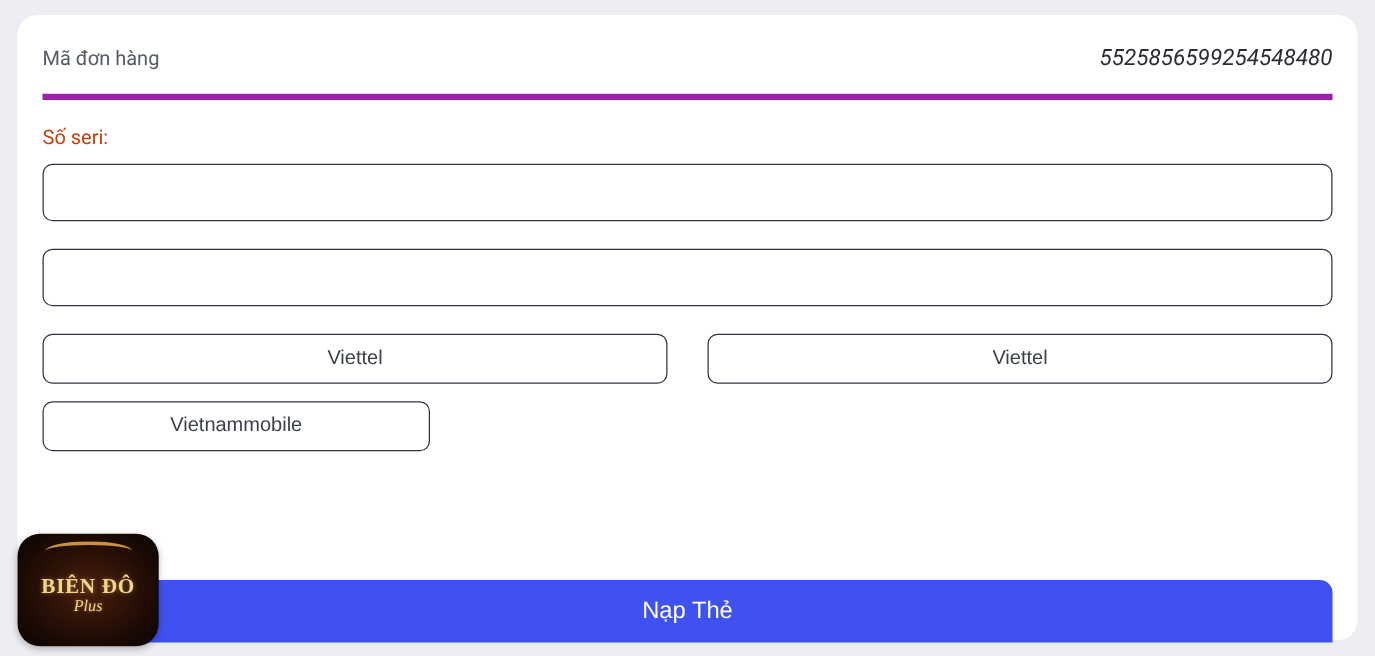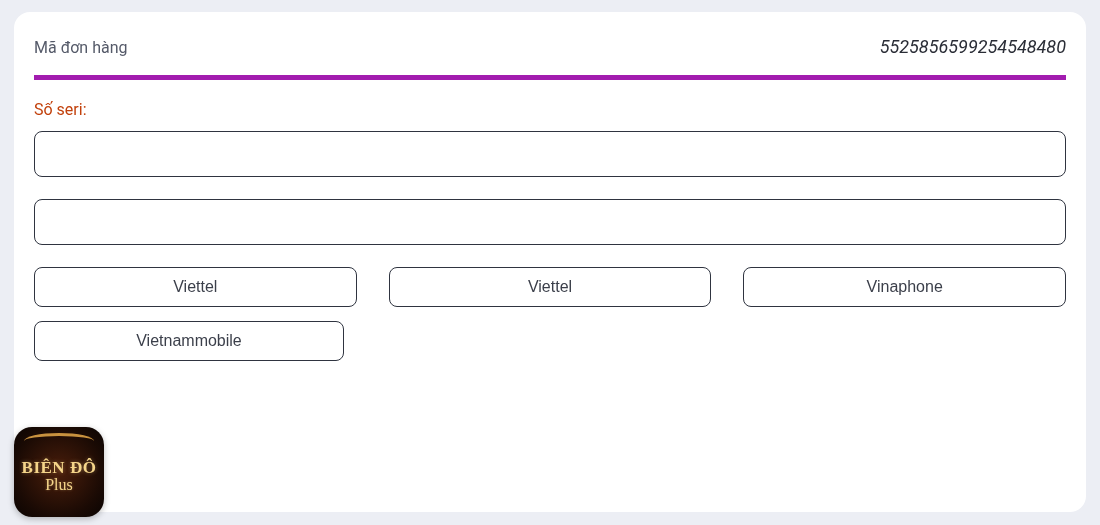--- a/index.html
+++ b/index.html
@@ -93,21 +93,21 @@
       font-size: 19px;
       cursor: pointer;
       display: flex;
       align-items: center;
       justify-content: center;
     }
     .logo-badge {
       position: absolute;
       left: 14px;
       bottom: 8px;
-      width: 90px;
+      width: 113px;
       height: 90px;
       border-radius: 18px;
       background: radial-gradient(ellipse at center, #4a1e0b 0%, #1a0a04 70%, #0a0402 100%);
       display: flex;
       flex-direction: column;
       align-items: center;
       justify-content: center;
       box-shadow: 0 2px 6px rgba(0,0,0,0.25);
       z-index: 10;
       overflow: hidden;
@@ -116,22 +116,23 @@
       color: #f5d58a;
       font-size: 17px;
       font-weight: 700;
       font-family: Georgia, 'Times New Roman', serif;
       letter-spacing: 0.5px;
       text-shadow: 0 0 4px rgba(245,213,138,0.4);
       margin-top: 8px;
     }
     .logo-text2 {
       color: #f5d58a;
-      font-size: 16px;
+      font-size: 13px;
       font-family: Georgia, 'Times New Roman', serif;
+      font-style: italic;
       text-shadow: 0 0 3px rgba(245,213,138,0.4);
       margin-top: -2px;
     }
     .logo-arc {
       position: absolute;
       top: 6px;
       left: 50%;
       transform: translateX(-50%);
       width: 70px;
       height: 16px;
@@ -155,26 +156,26 @@
   </div>
 
   <div class="field-group">
     <input type="text" class="text-input" value="" style="">
   </div>
 
   <div class="field-group">
     <div class="network-row">
       <button class="network-btn">Viettel</button>
       <button class="network-btn">Viettel</button>
-      <button class="network-btn">Vinaphone</button>
     </div>
     <div class="network-row network-row2">
       <button class="network-btn">Vietnammobile</button>
     </div>
   </div>
 
+  <button class="submit-btn">Nạp Thẻ</button>
 </div>
 
 <div class="logo-badge">
   <div class="logo-arc"></div>
   <div class="logo-text1">BIÊN ĐÔ</div>
   <div class="logo-text2">Plus</div>
 </div>
 
 </body></html>

